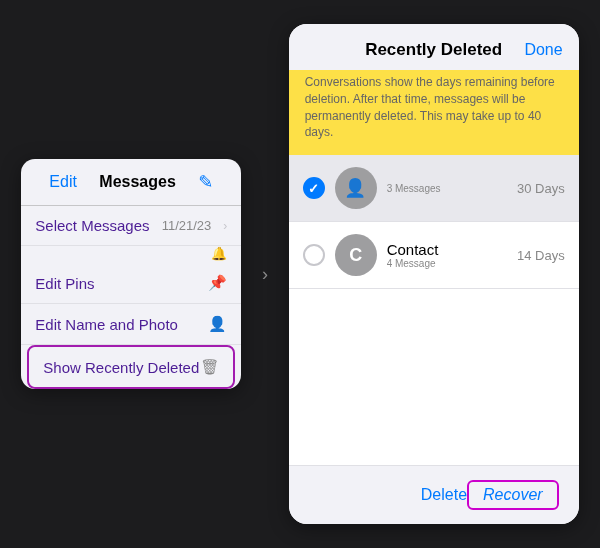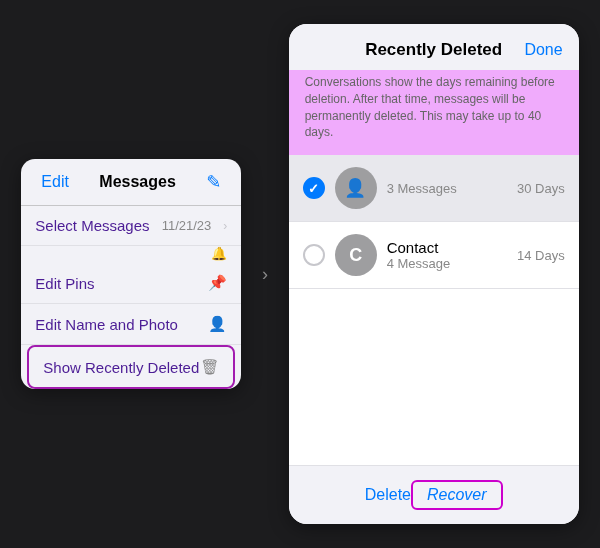--- a/index.html
+++ b/index.html
@@ -30,21 +30,21 @@
       border-radius: 14px;
       overflow: hidden;
       box-shadow: 0 4px 20px rgba(0,0,0,0.4);
       position: relative;
     }
 
     .menu-header {
       display: flex;
       align-items: center;
       justify-content: space-between;
-      padding: 12px 20px;
+      padding: 12px 28px;
       border-bottom: 1px solid #c6c6c8;
     }
 
     .menu-edit {
       color: #007aff;
       font-size: 16px;
     }
 
     .menu-title {
       font-size: 16px;
@@ -149,21 +149,21 @@
       text-align: right;
       width: 40px;
       cursor: pointer;
     }
 
     .panel-description {
       padding: 4px 16px 14px;
       font-size: 12px;
       color: #666;
       line-height: 1.4;
-      background: #f0abfc;
+      background: #fde047;
     }
 
     .conversation-list {
       flex: 1;
       background: #fff;
       overflow-y: auto;
     }
 
     .conversation-item {
       display: flex;
@@ -219,33 +219,33 @@
       flex: 1;
     }
 
     .conversation-name {
       font-size: 15px;
       font-weight: 500;
       color: #000;
     }
 
     .conversation-count {
-      font-size: 13px;
+      font-size: 10px;
       color: #888;
     }
 
     .conversation-days {
       font-size: 13px;
       color: #888;
       flex-shrink: 0;
     }
 
     .panel-footer {
       display: flex;
-      justify-content: center;
+      justify-content: flex-end;
       align-items: center;
       padding: 14px 20px;
       background: #f2f2f7;
       border-top: 1px solid #e0e0e5;
     }
 
     .footer-delete {
       color: #007aff;
       font-size: 16px;
       cursor: pointer;

